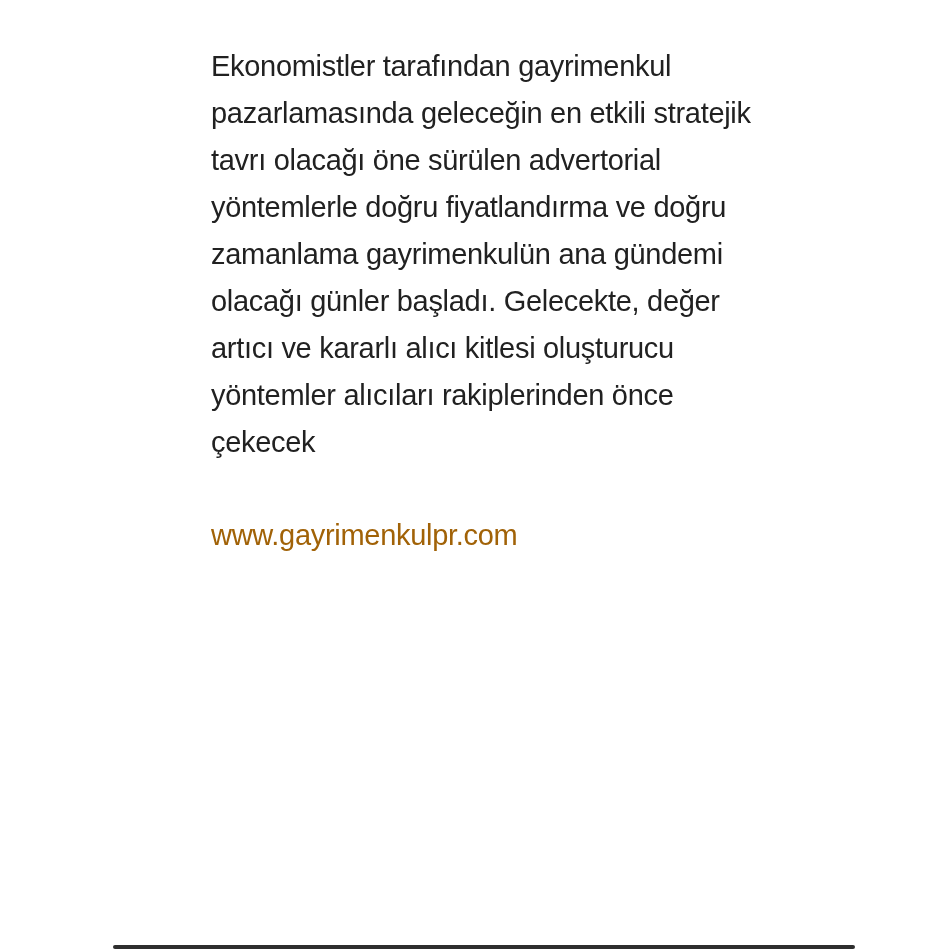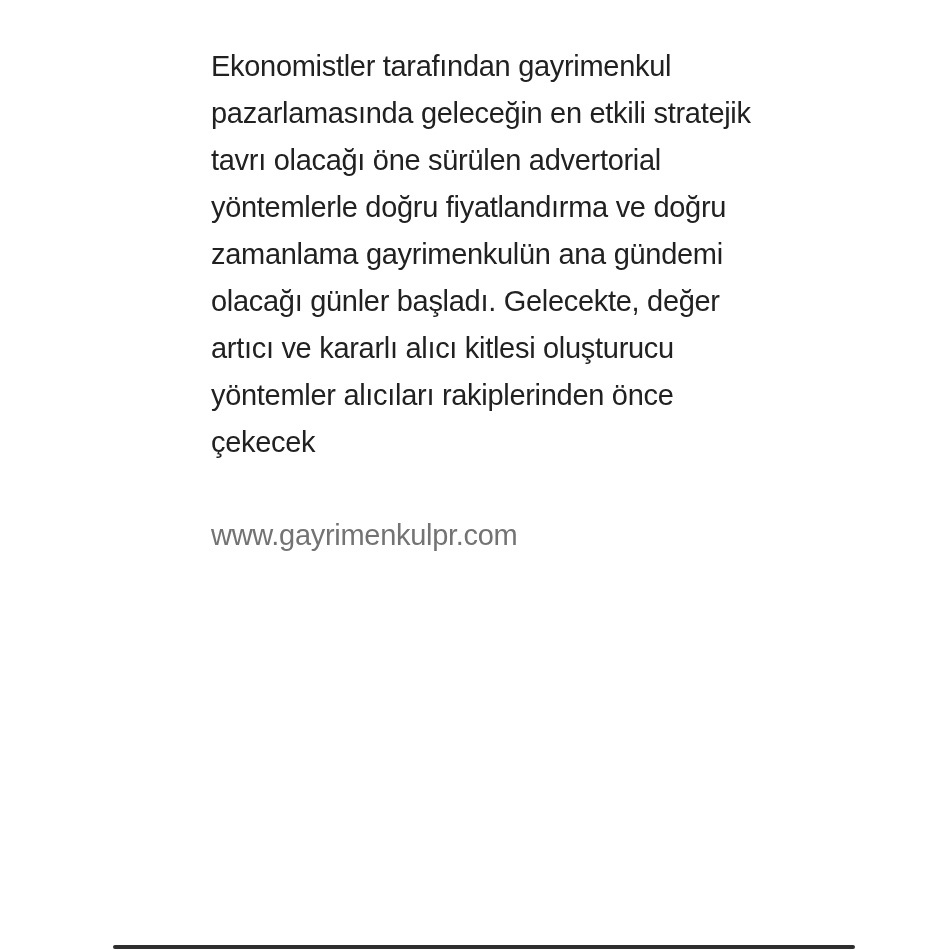--- a/index.html
+++ b/index.html
@@ -33,21 +33,21 @@
   }
   .para2 {
     margin-top: 38px;
   }
   .link {
     display: inline-block;
     margin-top: 46px;
     font-size: 29px;
     line-height: 47px;
     font-weight: 400;
-    color: #737373;
+    color: #a16207;
     letter-spacing: -0.3px;
     text-decoration: none;
     cursor: pointer;
   }
   .home-indicator {
     position: absolute;
     left: 113px;
     top: 945px;
     width: 742px;
     height: 4px;

